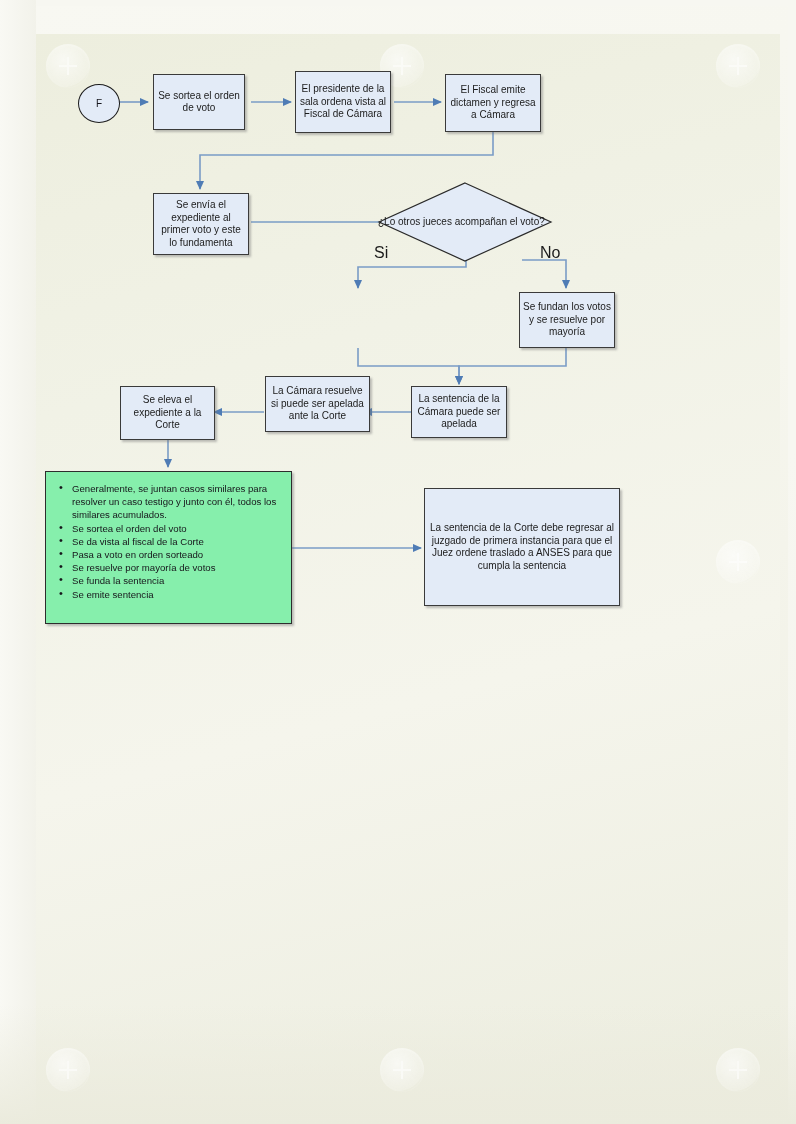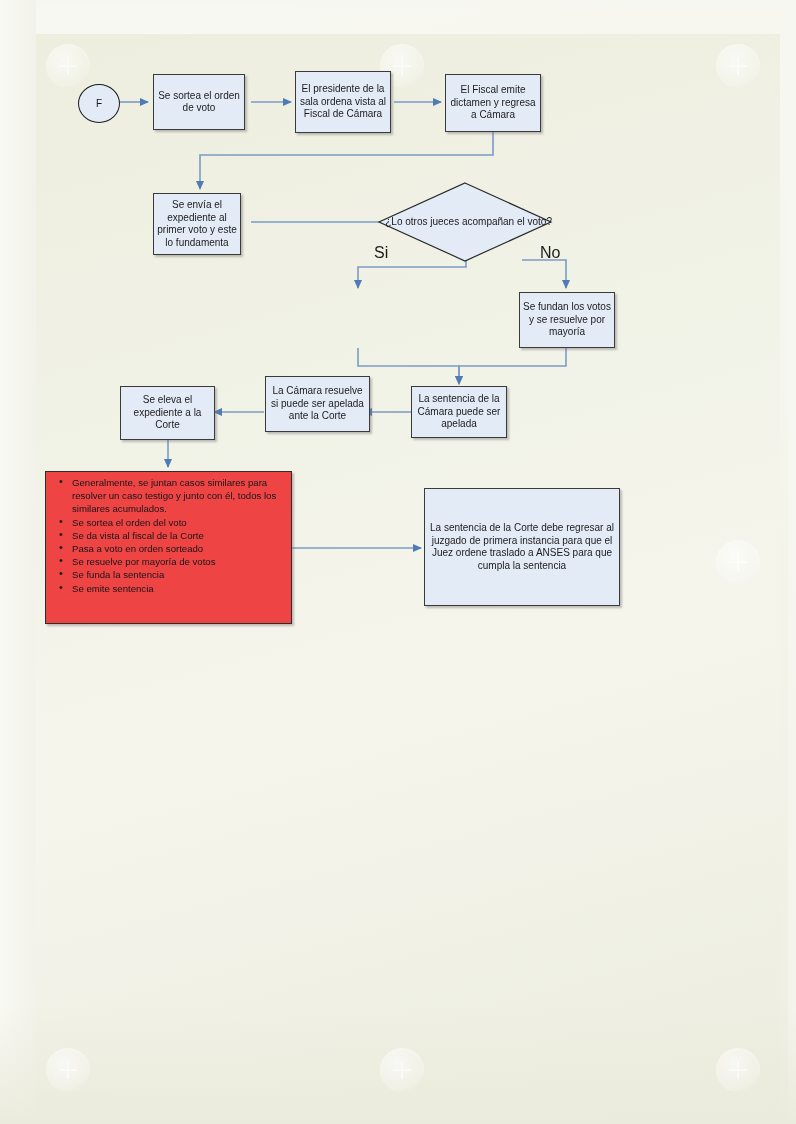--- a/index.html
+++ b/index.html
@@ -62,32 +62,32 @@
   }
   .node span{display:block;padding:0 3px;}
   .circle{
     position:absolute;border-radius:50%;
     background:#e3ebf7;border:1.4px solid #1d1d1d;
     display:flex;align-items:center;justify-content:center;
     font-size:10px;color:#16161d;
   }
   .diamond-wrap{position:absolute;}
   .diamond-label{
-    position:absolute;width:100%;text-align:right;
+    position:absolute;width:100%;text-align:left;
     font-size:10px;line-height:12.5px;color:#1b1b1b;
     top:50%;transform:translateY(-50%);
   }
   .branch-label{
     position:absolute;font-size:16px;color:#1b1b1b;
   }
   .listbox{
     position:absolute;box-sizing:border-box;
-    background:#ef4444;border:1px solid #2d2d2d;
+    background:#86efac;border:1px solid #2d2d2d;
     box-shadow:2px 2px 2px rgba(120,120,120,.45);
-    padding:4px 8px 6px 4px;
+    padding:10px 8px 6px 4px;
   }
   .listbox ul{
     margin:0;padding:0 0 0 22px;list-style:none;
   }
   .listbox li{
     font-size:9.6px;line-height:13.2px;color:#16161b;
     position:relative;margin:0 0 0 0;
     text-align:left;
   }
   .listbox li:before{
@@ -147,21 +147,21 @@
   </div>
 
   <div class="node" style="left:295px;top:71px;width:96px;height:62px;">
     <span>El presidente de la sala ordena vista al Fiscal de Cámara</span>
   </div>
 
   <div class="node" style="left:445px;top:74px;width:96px;height:58px;">
     <span>El Fiscal emite dictamen y regresa a Cámara</span>
   </div>
 
-  <div class="node" style="left:153px;top:193px;width:88px;height:62px;">
+  <div class="node" style="left:153px;top:193px;width:96px;height:62px;">
     <span>Se envía el expediente al primer voto y este lo fundamenta</span>
   </div>
 
   <div class="diamond-wrap" style="left:378px;top:182px;width:174px;height:80px;">
     <svg width="174" height="80" style="position:absolute;left:0;top:0;overflow:visible;">
       <polygon points="87,1 173,40 87,79 1,40" fill="#e3ebf7" stroke="#2a2a2a" stroke-width="1.2"></polygon>
     </svg>
     <div class="diamond-label">¿Lo otros jueces acompañan el voto?</div>
   </div>
 

